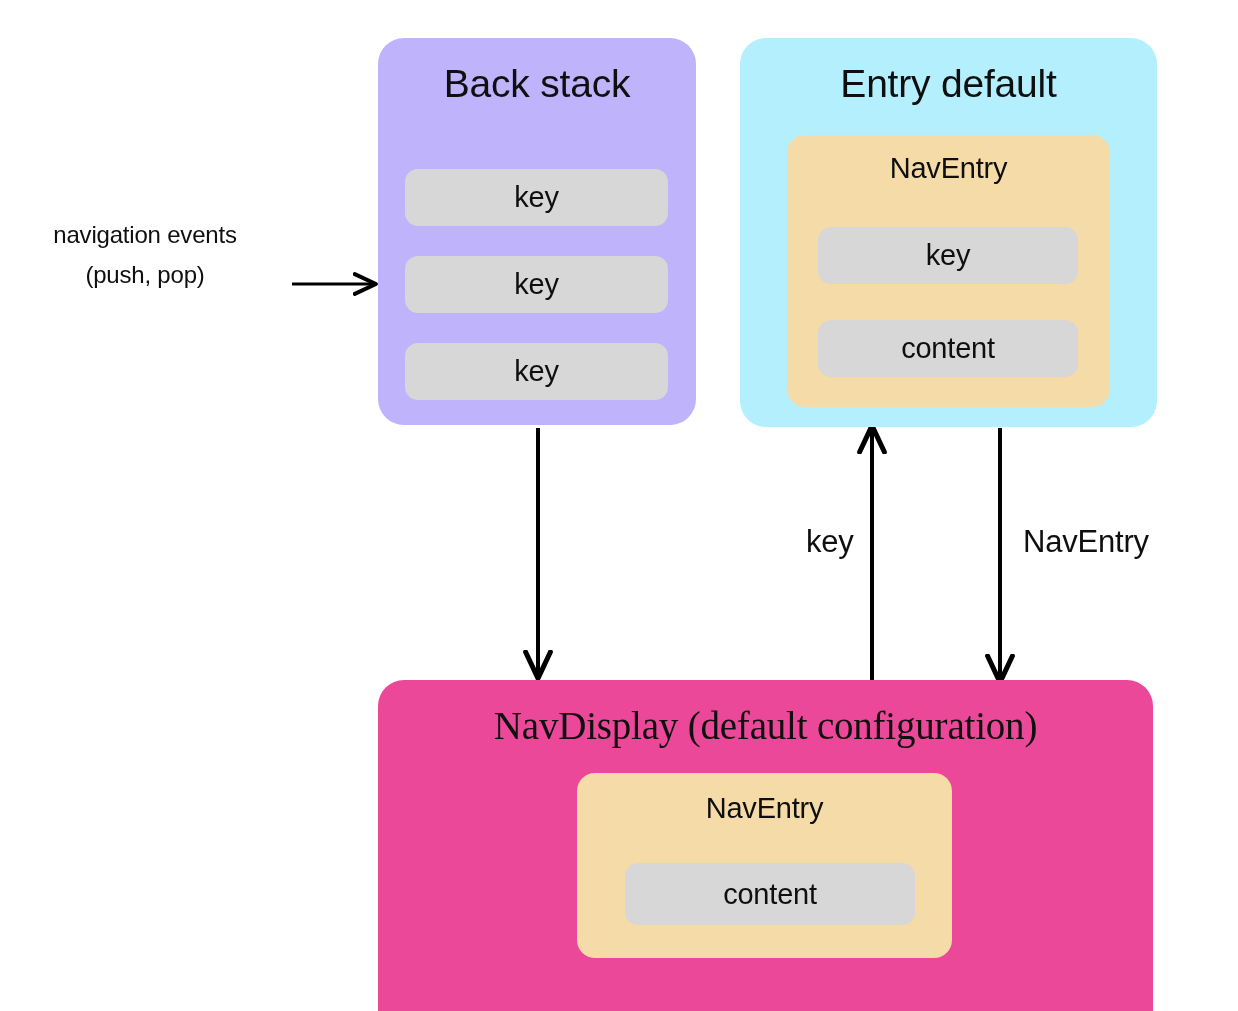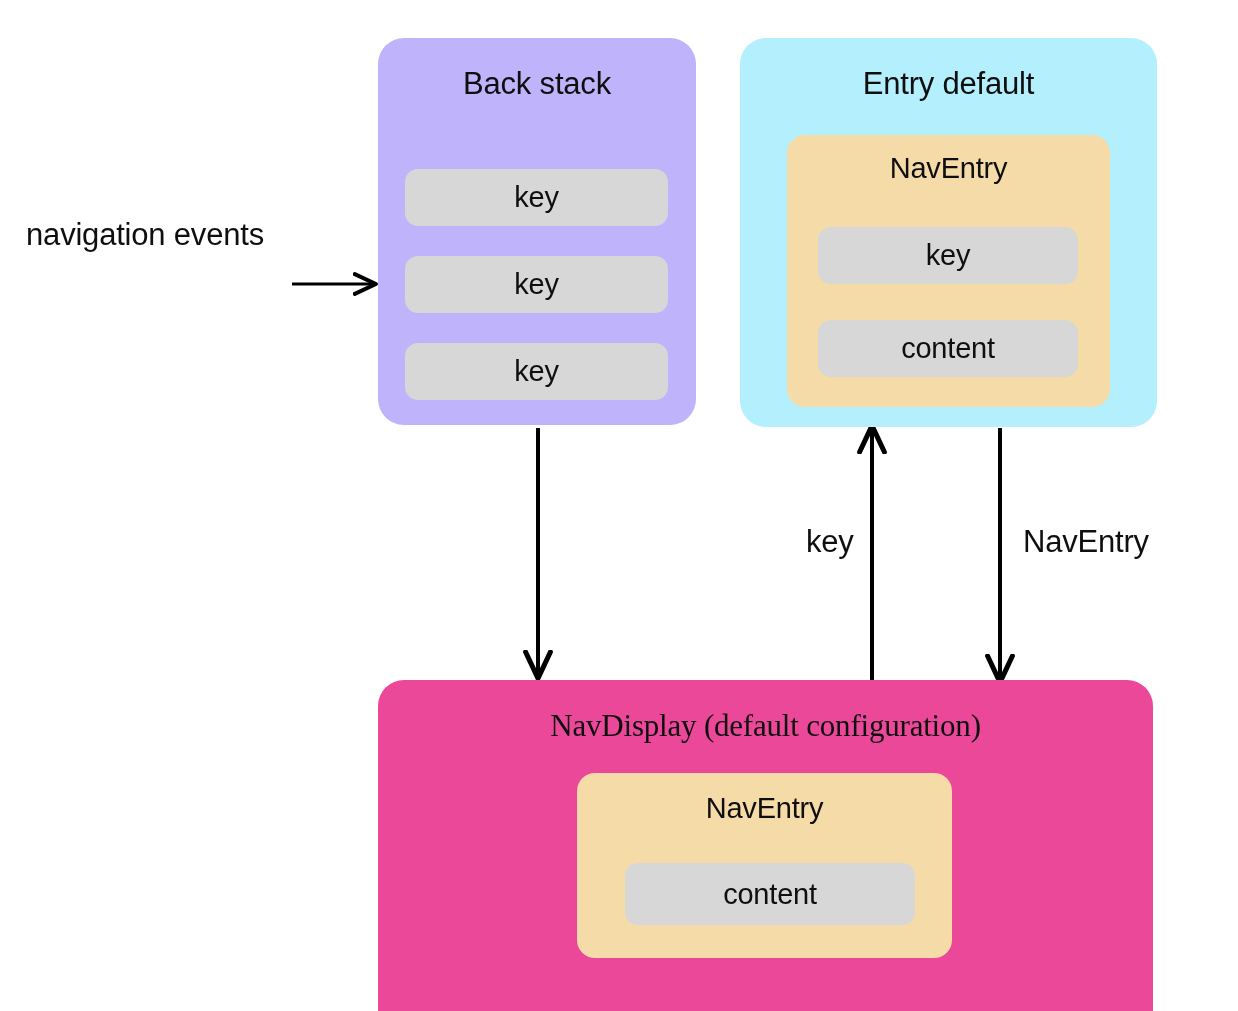--- a/index.html
+++ b/index.html
@@ -26,21 +26,21 @@
   
   .container-box {
     border-radius: 26px;
   }
   .container-title {
     position: absolute;
     left: 0;
     right: 0;
     text-align: center;
     color: #0f0f0f;
-    font-size: 31px;
+    font-size: 39px;
     line-height: 36px;
     letter-spacing: -0.2px;
     white-space: nowrap;
   }
 
   #backstack-box {
     left: 378px;
     top: 38px;
     width: 318px;
     height: 387px;
@@ -131,21 +131,21 @@
     left: 625px;
     top: 863px;
     width: 290px;
     height: 62px;
   }
 
   
   .free-label {
     position: absolute;
     color: #0f0f0f;
-    font-size: 31px;
+    font-size: 24px;
     line-height: 40px;
     letter-spacing: -0.2px;
     white-space: nowrap;
   }
   #nav-events-label {
     left: 10px;
     top: 215px;
     width: 270px;
     text-align: center;
   }
@@ -194,20 +194,21 @@
       <line x1="872" y1="682" x2="872" y2="428" stroke="#000000" stroke-width="4" marker-end="url(#arrowhead)"></line>
     </g>
 
     <g>
       <line x1="1000" y1="428" x2="1000" y2="680" stroke="#000000" stroke-width="4" marker-end="url(#arrowhead)"></line>
     </g>
   </svg>
 
   <div id="nav-events-label" class="free-label">
     <div>navigation events</div>
+    <div>(push, pop)</div>
   </div>
 
   <div id="backstack-box" class="box container-box">
     <div class="container-title" style="top:28px;">Back stack</div>
   </div>
   <div id="bs-key-0" class="slot bs-slot">key</div>
   <div id="bs-key-1" class="slot bs-slot">key</div>
   <div id="bs-key-2" class="slot bs-slot">key</div>
 
   <div id="entryprovider-box" class="box container-box">

